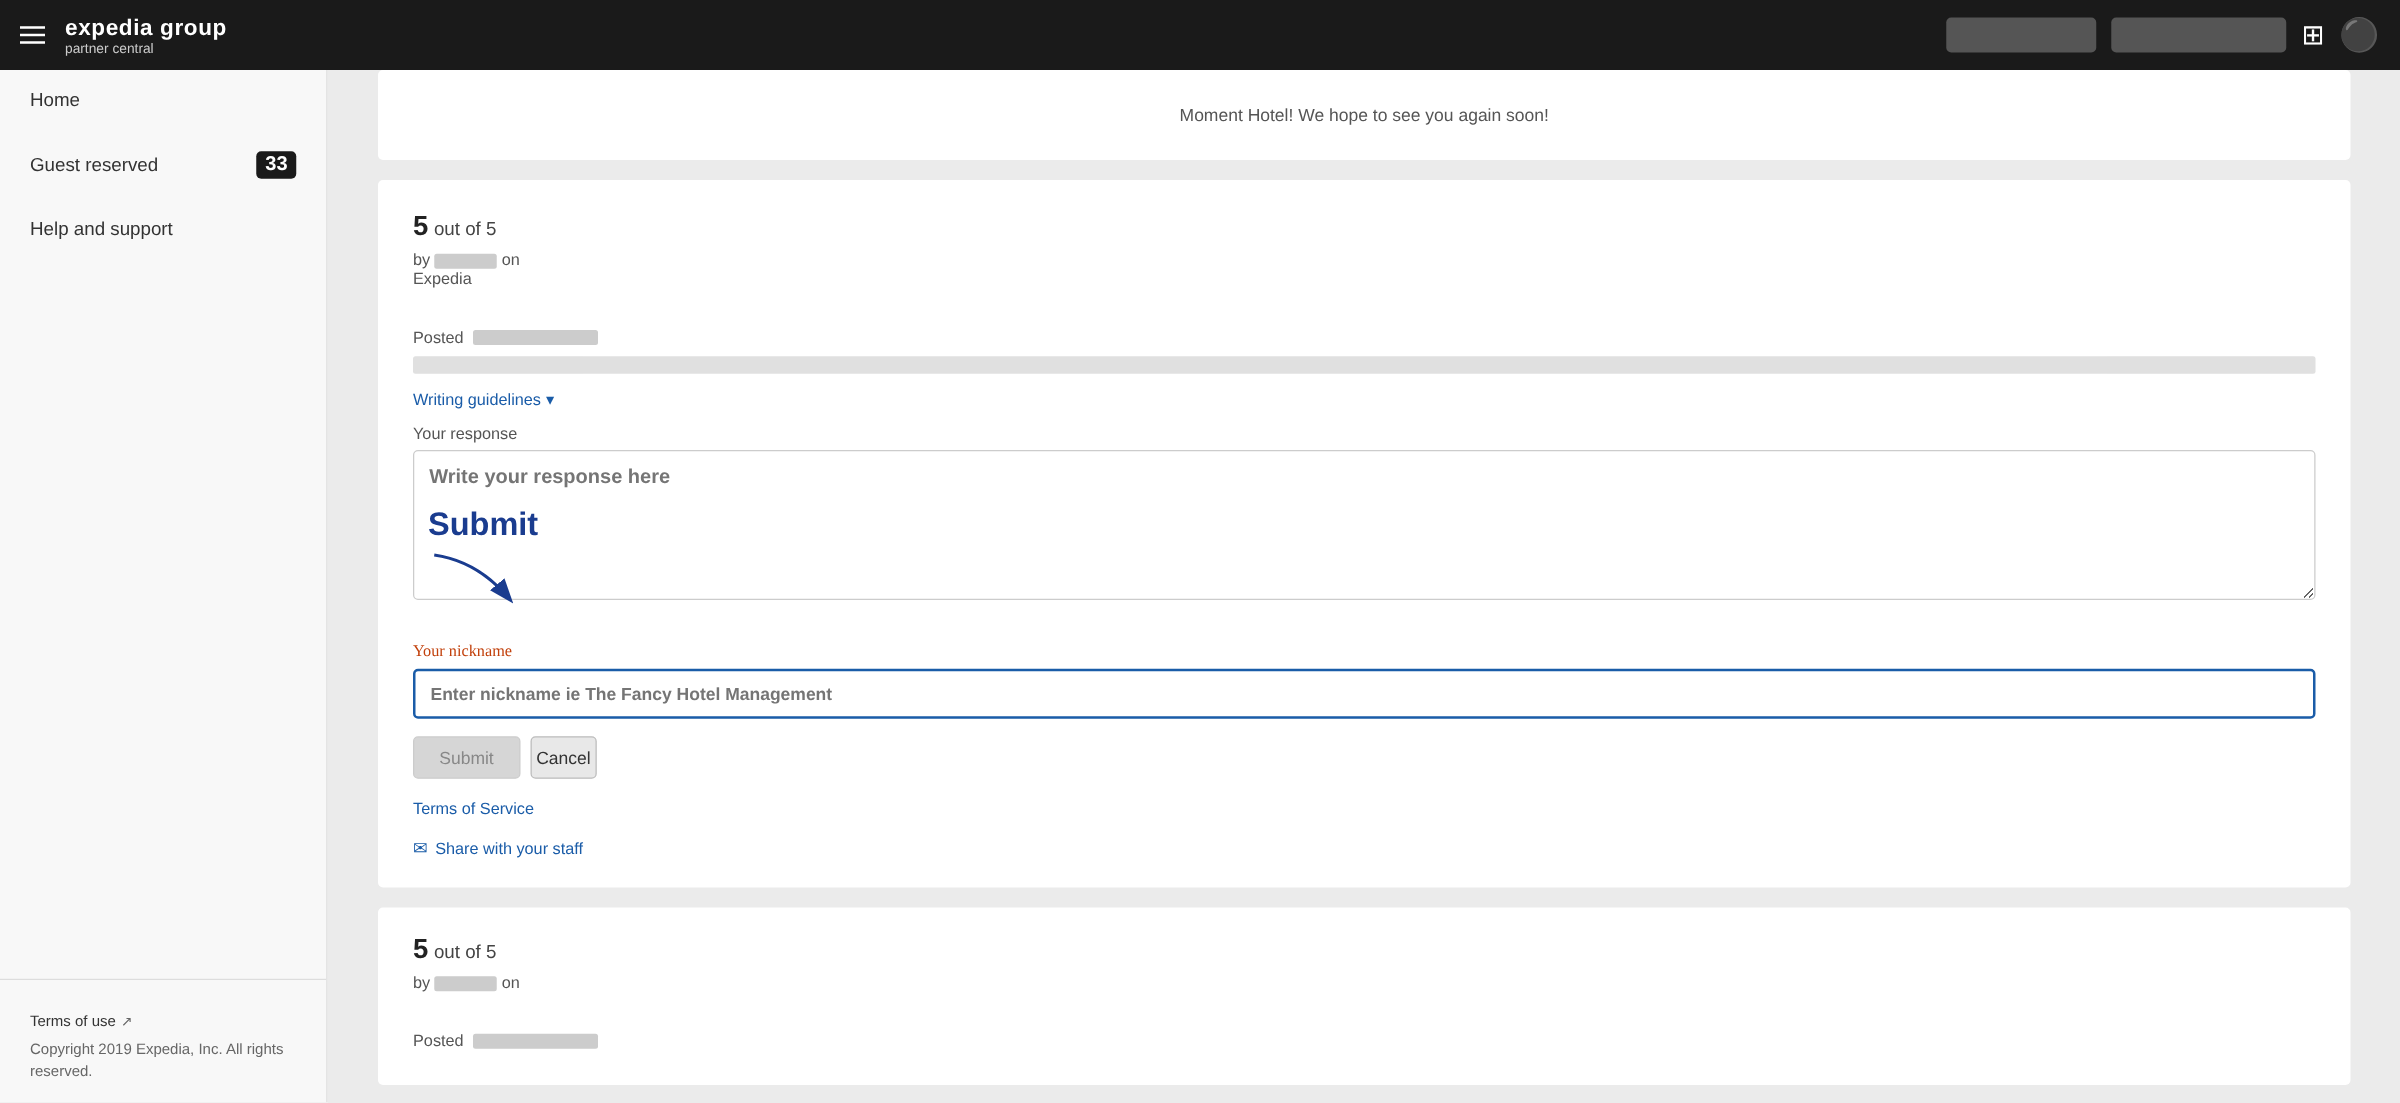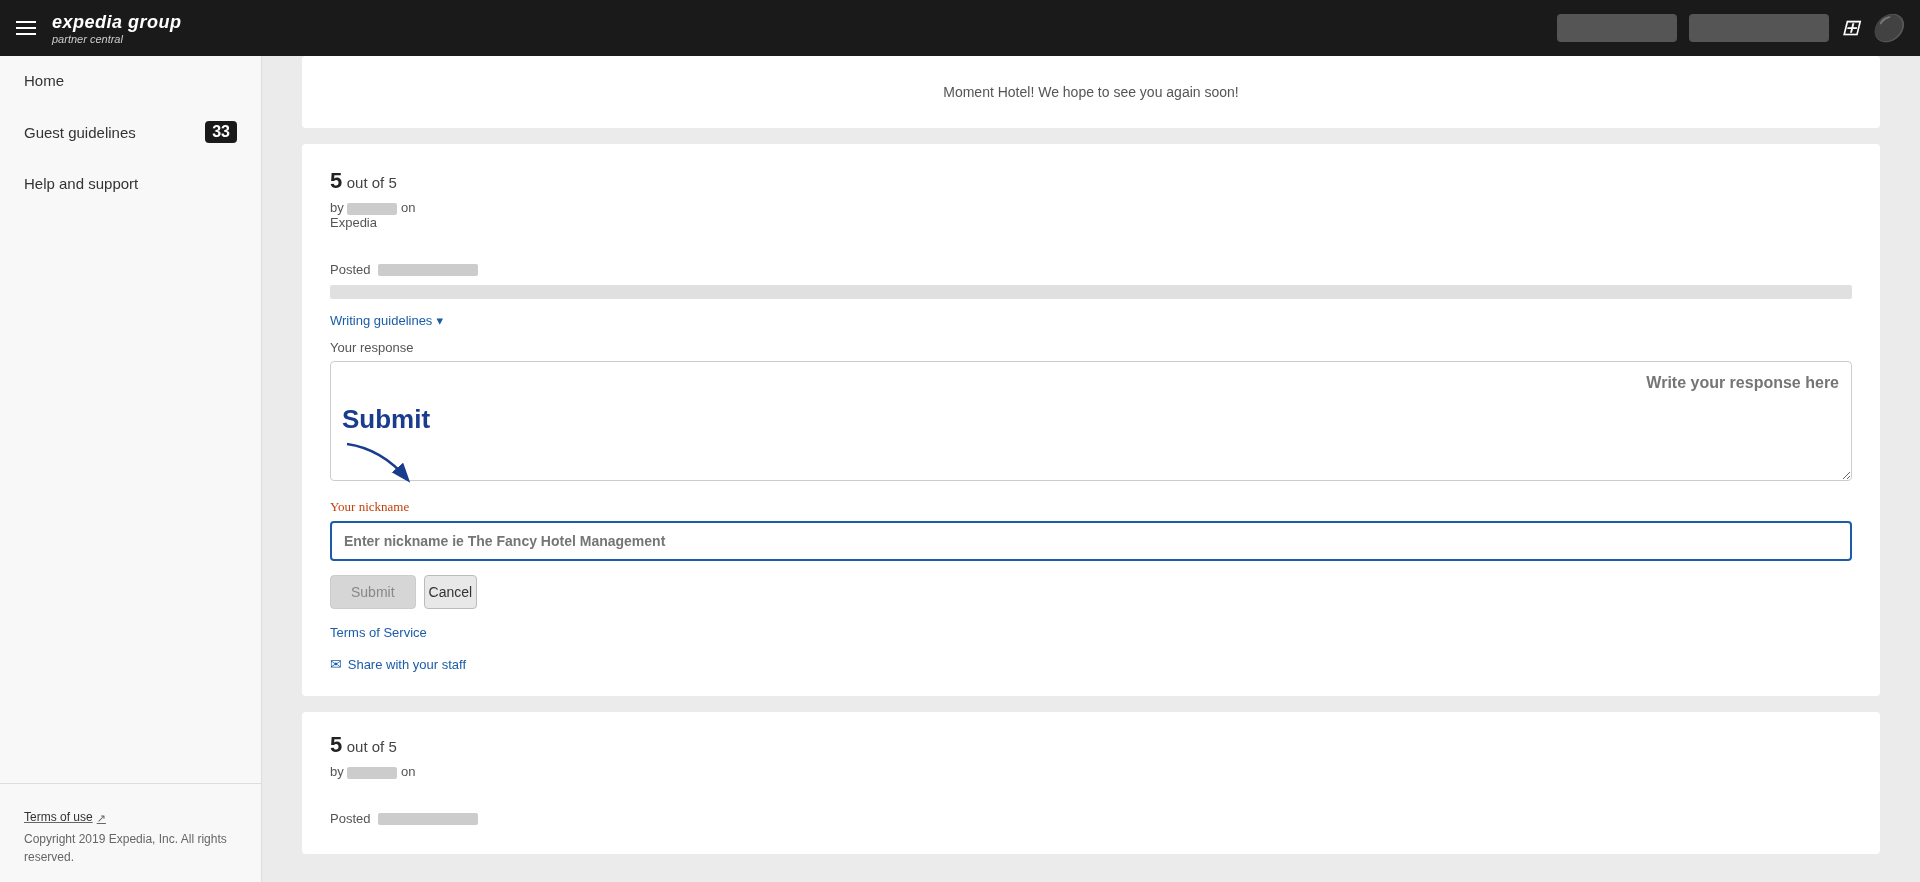--- a/index.html
+++ b/index.html
@@ -7,21 +7,20 @@
 
     
     .topnav {
       background: #1a1a1a;
       height: 56px;
       display: flex;
       align-items: center;
       padding: 0 16px;
       justify-content: space-between;
       flex-shrink: 0;
-      font-style: italic;
     }
     .topnav-left { display: flex; align-items: center; gap: 16px; }
     .hamburger { display: flex; flex-direction: column; gap: 4px; cursor: pointer; }
     .hamburger span { display: block; width: 20px; height: 2px; background: white; }
     .logo { display: flex; flex-direction: column; }
     .logo-main { color: white; font-size: 18px; font-weight: bold; letter-spacing: 0.5px; }
     .logo-sub { color: #ccc; font-size: 11px; }
     .topnav-right { display: flex; align-items: center; gap: 12px; }
     .nav-btn-placeholder {
       background: #555;
@@ -69,21 +68,21 @@
       background: #1a1a1a;
       color: white;
       border-radius: 4px;
       font-size: 16px;
       padding: 2px 7px;
       font-weight: bold;
     }
     .sidebar-divider { border: none; border-top: 1px solid #ddd; margin: 8px 0; }
     .sidebar-footer { padding: 16px 24px; font-size: 12px; color: #666; line-height: 1.5; }
     .sidebar-footer a { color: #333; text-decoration: none; }
-    .terms-link { display: flex; align-items: flex-end; gap: 4px; margin-bottom: 4px; text-decoration: underline; }
+    .terms-link { display: flex; align-items: flex-end; gap: 4px; margin-bottom: 4px; }
     .ext-icon { font-size: 11px; }
 
     
     .content {
       flex: 1;
       overflow-y: auto;
       padding: 0 40px 40px 40px;
       background: #ebebeb;
     }
 
@@ -183,22 +182,21 @@
       width: 100%;
       height: 120px;
       border: 1px solid #ccc;
       border-radius: 4px;
       padding: 12px;
       font-size: 16px;
       font-weight: bold;
       color: #1a3c8f;
       resize: vertical;
       font-family: Arial, sans-serif;
-      margin-bottom: 14px;
-      text-align: right;
+      margin-bottom: 28px;
     }
     .nickname-label {
       font-size: 13px;
       color: #c2410c;
       margin-bottom: 6px;
       font-family: Liberation Serif, serif;
     }
     .nickname-input {
       width: 100%;
       border: 2px solid #1a5ca8;
@@ -285,21 +283,21 @@
 </div>
 
 <div class="main-layout">
 
   <div class="sidebar">
     <div class="sidebar-nav">
       <div class="sidebar-item">
         <span>Home</span>
       </div>
       <div class="sidebar-item">
-        <span>Guest guidelines</span>
+        <span>Guest reserved</span>
         <span class="badge">33</span>
       </div>
       <div class="sidebar-item">
         <span>Help and support</span>
       </div>
     </div>
     <hr class="sidebar-divider">
     <div class="sidebar-footer">
       <div class="terms-link">
         <a href="#"><span>Terms of use</span></a>

